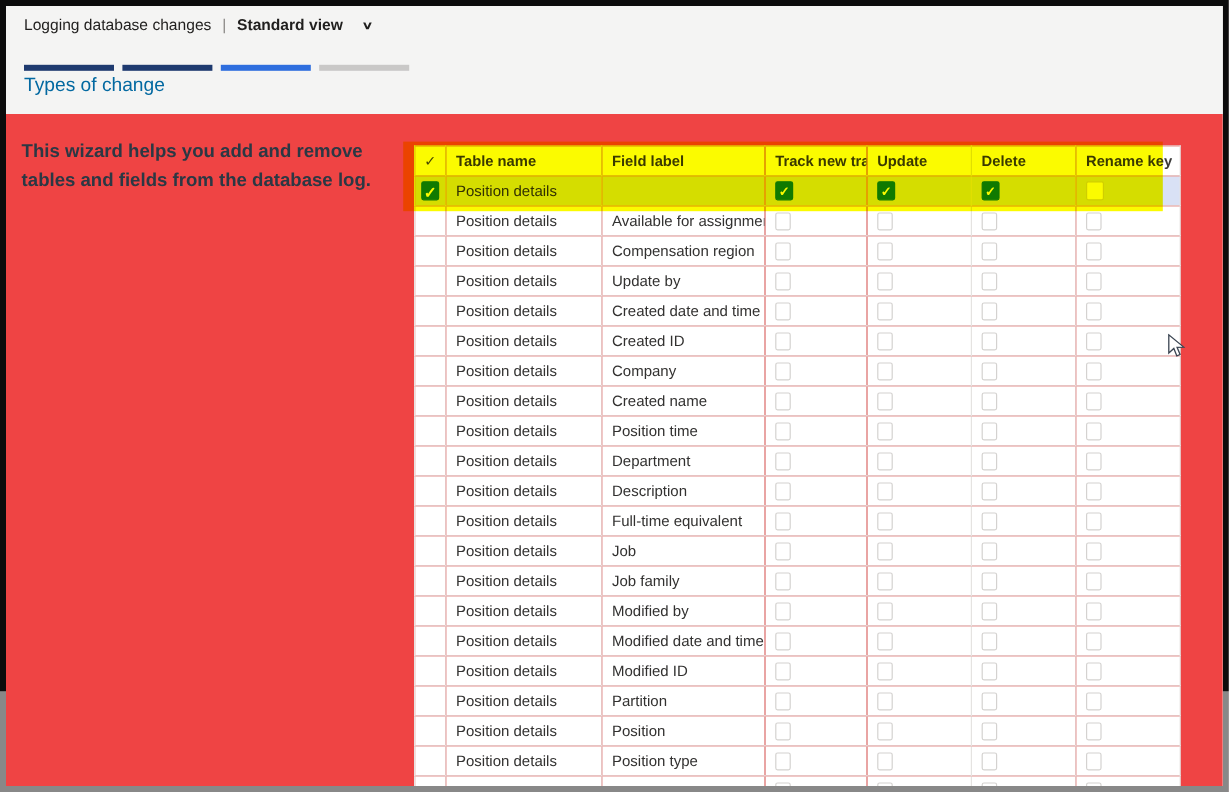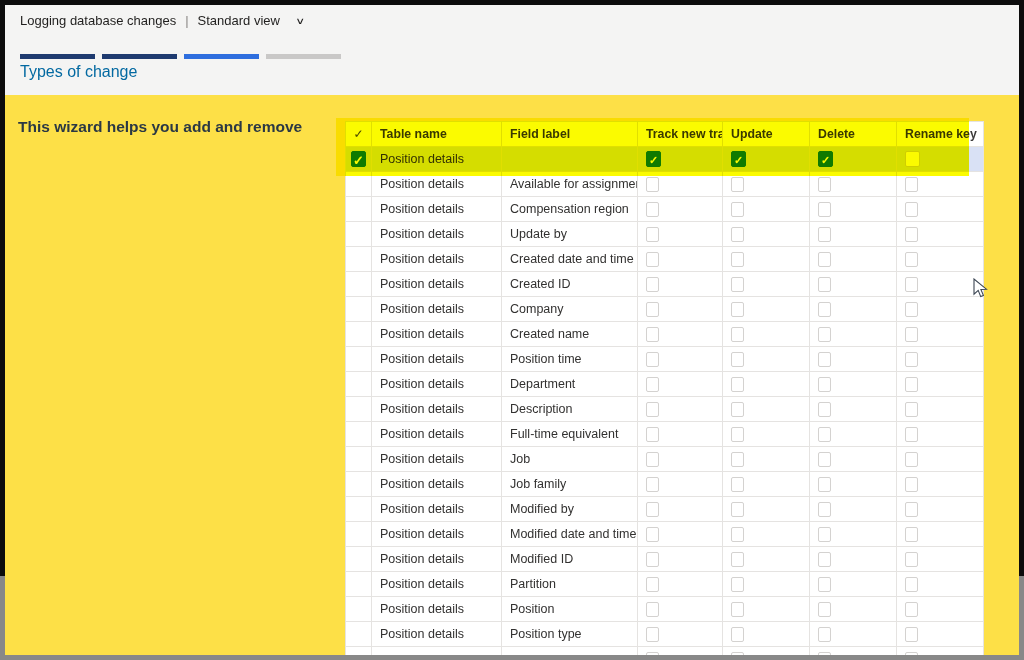--- a/index.html
+++ b/index.html
@@ -11,31 +11,31 @@
   *{box-sizing:border-box;margin:0;padding:0;}
   html,body{width:1024px;height:660px;}
   body{font-family:"Liberation Sans",sans-serif;background:#888;}
   .frame{position:relative;width:1024px;height:576px;background:var(--frame);}
   .screen{position:absolute;left:5px;top:5px;width:1014px;height:650px;background:#fff;overflow:hidden;}
 
   
   .topbar{position:absolute;left:0;top:0;width:100%;height:90px;background:var(--topbar_bg);}
   .breadcrumb{position:absolute;left:15px;top:8px;font-size:13px;color:#201f1e;display:flex;align-items:center;gap:9px;}
   .crumb-sep{color:#8a8886;}
-  .view-selector{display:flex;align-items:center;gap:17px;cursor:default;}
+  .view-selector{display:flex;align-items:center;gap:17px;cursor:default;font-weight:bold;}
   .chevron{font-size:9px;color:#201f1e;transform:scaleX(1.5);display:inline-block;margin-top:1px;}
   .progress{position:absolute;left:15px;top:49px;display:flex;gap:7px;}
   .seg{width:75px;height:5px;}
   .seg.done{background:var(--progress_done);}
   .seg.active{background:var(--progress_active);}
   .seg.todo{background:var(--progress_todo);}
   .page-title{position:absolute;left:15px;top:58px;font-size:16px;color:#0369a1;}
 
   
-  .content{position:absolute;left:0;top:90px;width:100%;height:560px;background:#fde047;}
+  .content{position:absolute;left:0;top:90px;width:100%;height:560px;background:#ef4444;}
   .intro{position:absolute;left:13px;top:20px;font-size:15.5px;font-weight:bold;color:var(--intro_text);line-height:24px;}
 
   .grid-wrap{position:absolute;left:340px;top:26px;width:640px;height:534px;overflow:hidden;}
   table.grid{border-collapse:collapse;table-layout:fixed;width:638px;}
   .grid th,.grid td{border:1px solid var(--border);overflow:hidden;white-space:nowrap;}
   .grid th{height:25px;padding:0 8px;text-align:left;font-size:12.3px;font-weight:600;color:#3b3a39;background:#fff;}
   .grid th.sel{text-align:center;padding:0;font-size:12px;color:#494949;font-weight:400;}
   .grid td{height:25px;padding:0 8px;font-size:12.5px;color:var(--text);background:#fff;}
   .grid td.sel{padding:0;text-align:center;}
   .grid tr.selected td{background:var(--selected_row);}
@@ -72,20 +72,21 @@
         <span class="seg active"></span>
         <span class="seg todo"></span>
       </div>
 
       <div class="page-title">Types of change</div>
     </div>
 
     <div class="content">
       <div class="intro">
         <div>This wizard helps you add and remove</div>
+        <div>tables and fields from the database log.</div>
       </div>
 
       <div class="grid-wrap">
         <table class="grid">
           <colgroup>
             <col style="width:26px">
               <col style="width:130px">
               <col style="width:136px">
             <col style="width:85px">
               <col style="width:87px">

